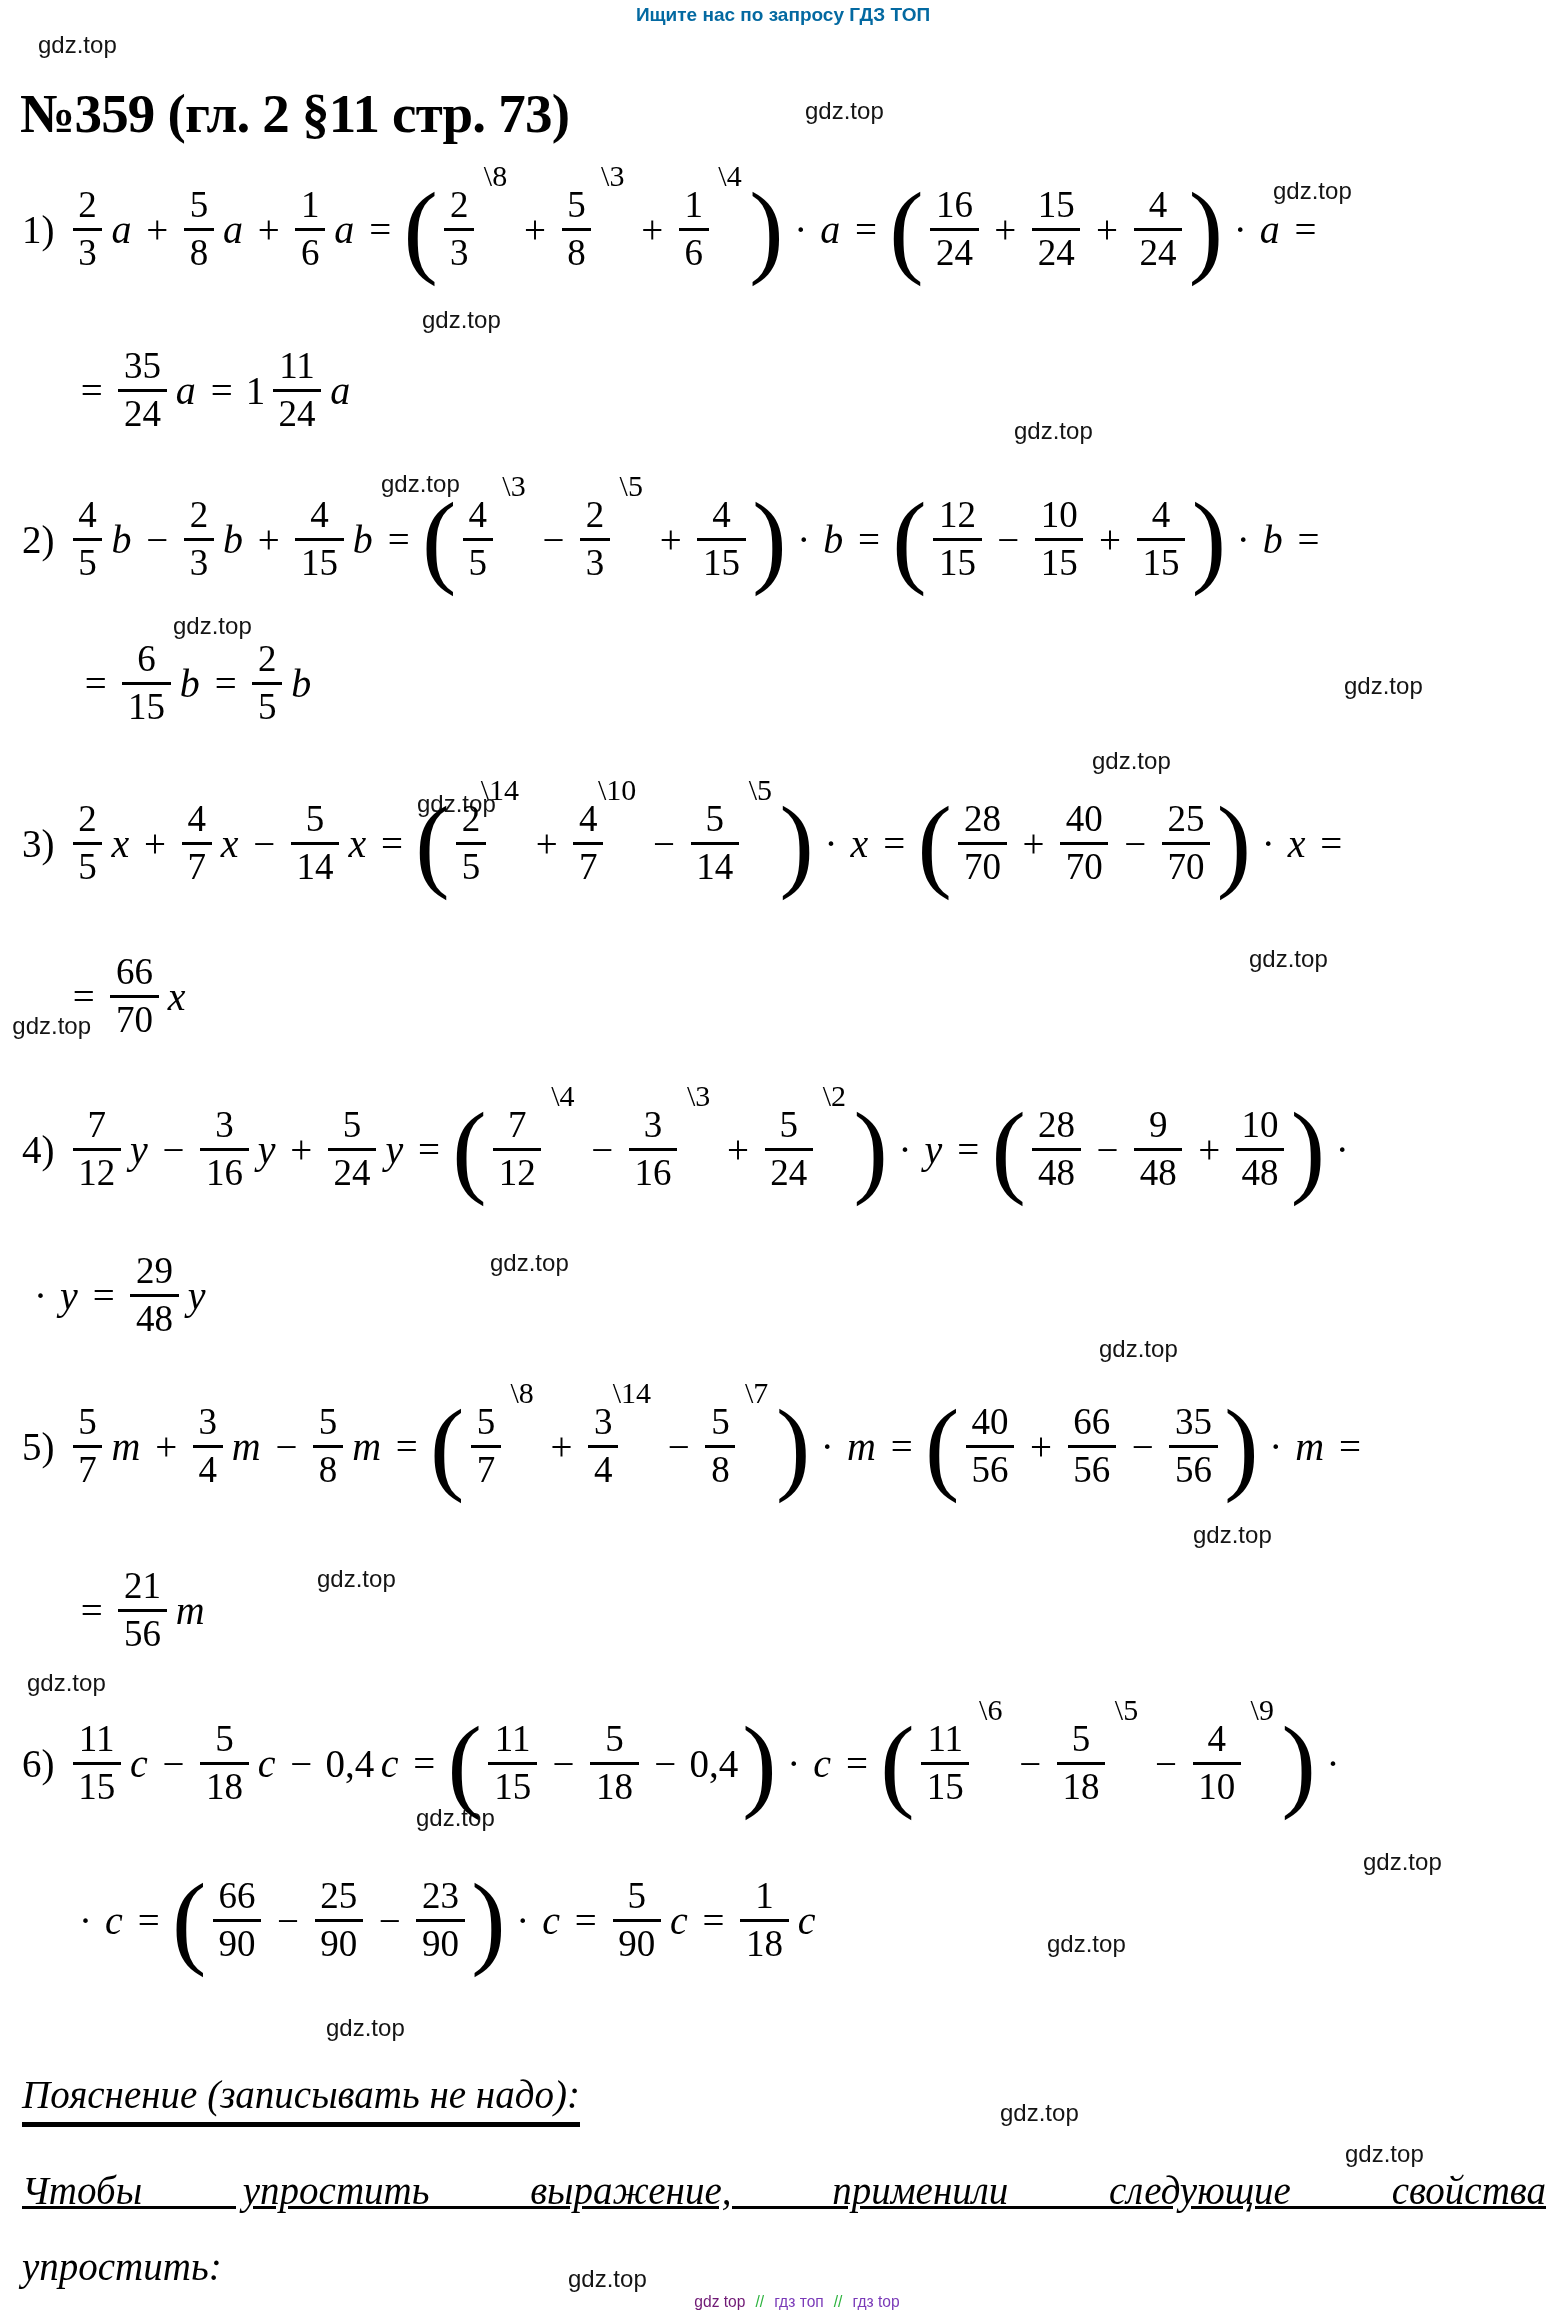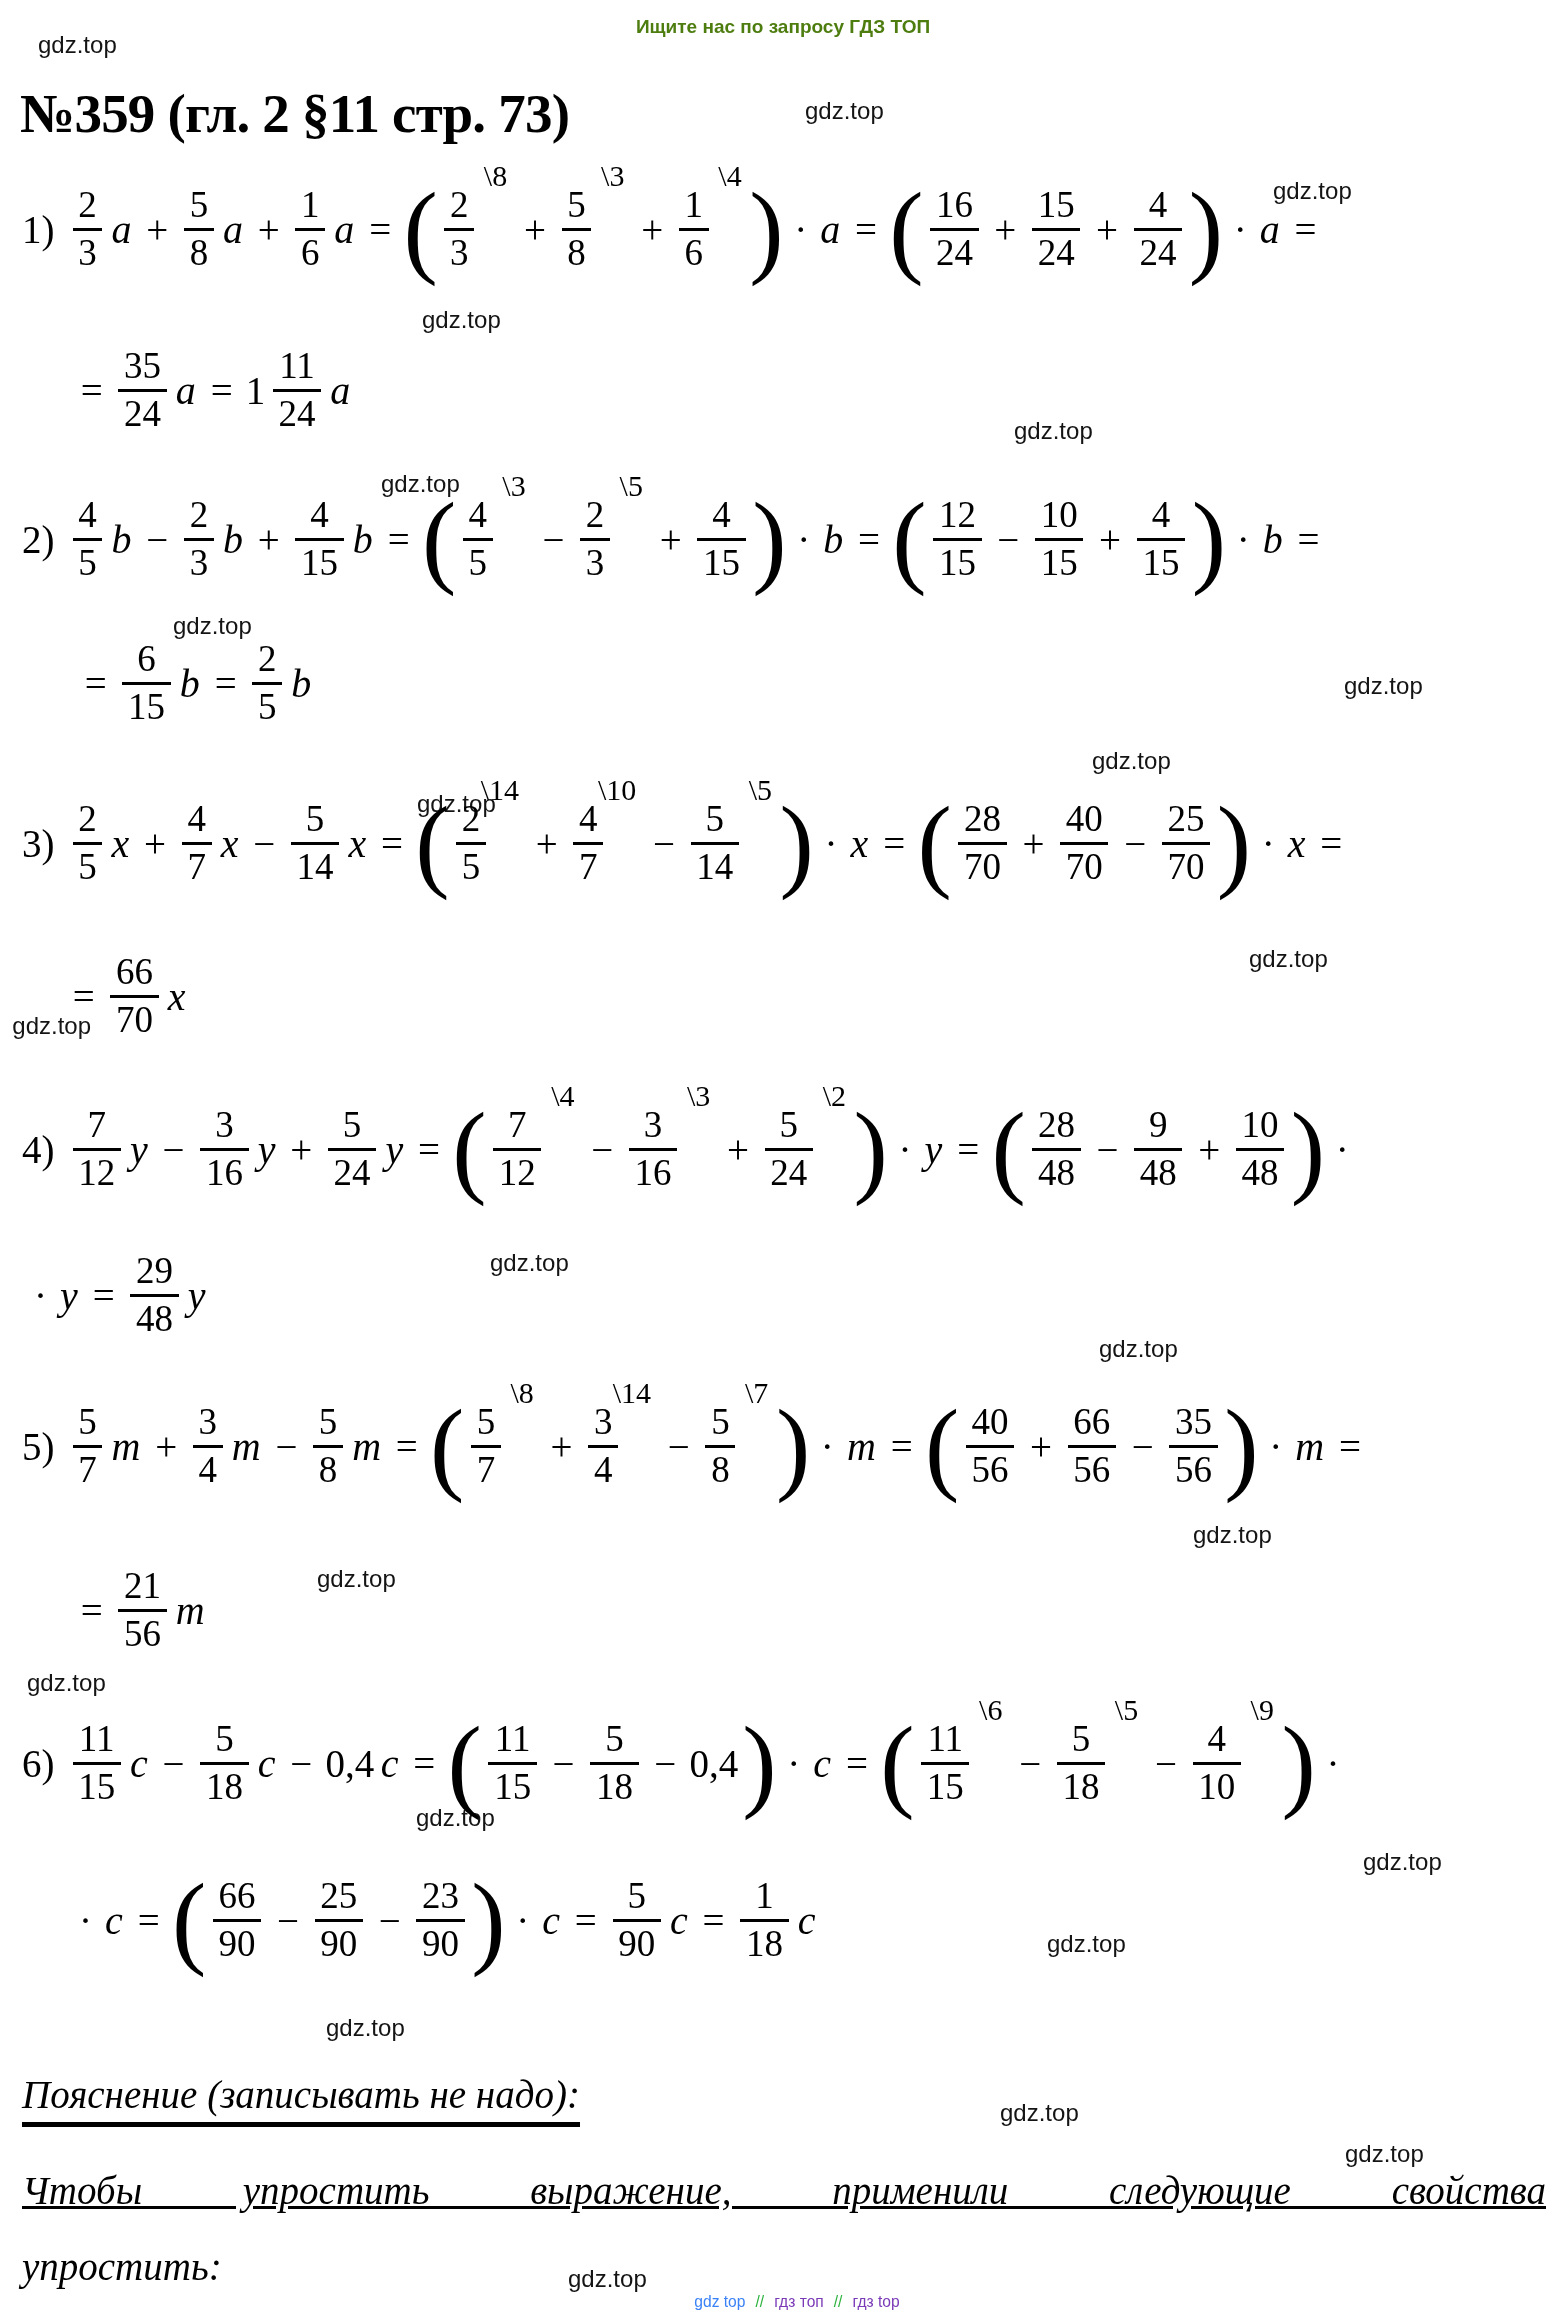--- a/index.html
+++ b/index.html
@@ -25,21 +25,21 @@
              border-bottom:5px solid #000;padding-bottom:5px;}
   .para1{position:absolute;left:22px;top:2168px;width:1524px;font-size:39px;font-style:italic;
          text-align:justify;text-align-last:justify;text-decoration:underline;}
   .para2{position:absolute;left:22px;top:2244px;font-size:39px;font-style:italic;}
   .footer{position:absolute;top:2293px;left:50%;transform:translateX(-50%);
           display:flex;gap:10px;font-family:"Liberation Sans", sans-serif;font-size:15.6px;}
 </style>
 </head>
 <body>
 
-<div class="promo" style="color: #4d7c0f; margin-top: 12px;">Ищите нас по запросу ГДЗ ТОП</div>
+<div class="promo" style="color: #0369a1;">Ищите нас по запросу ГДЗ ТОП</div>
 
 <div>
     <span class="wm" style="left: 38px; top: 31px;">gdz.top</span>
     <span class="wm" style="left: 805px; top: 97px;">gdz.top</span>
     <span class="wm" style="left: 1273px; top: 177px;">gdz.top</span>
     <span class="wm" style="left: 422px; top: 306px;">gdz.top</span>
     <span class="wm" style="left: 1014px; top: 417px;">gdz.top</span>
     <span class="wm" style="left: 381px; top: 470px;">gdz.top</span>
     <span class="wm" style="left: 173px; top: 612px;">gdz.top</span>
     <span class="wm" style="left: 1344px; top: 672px;">gdz.top</span>
@@ -515,19 +515,19 @@
       </span>
       <span class="var">c</span>
     </div>
   </div>
 
 <div class="expl-head">Пояснение (записывать не надо):</div>
 <div class="para1">Чтобы упростить выражение, применили следующие свойства</div>
 <div class="para2">упростить:</div>
 
 <div class="footer">
-    <span style="color: #3b82f6; margin-left: 28px;">gdz top</span>
+    <span style="color: #701a75; margin-left: 28px;">gdz top</span>
     <span style="color: rgb(45, 179, 62);">//</span>
     <span style="color: rgb(122, 58, 184);">гдз топ</span>
     <span style="color: rgb(45, 179, 62);">//</span>
     <span style="color: rgb(122, 58, 184);">гдз top</span>
   </div>
 
 
 </body></html>

